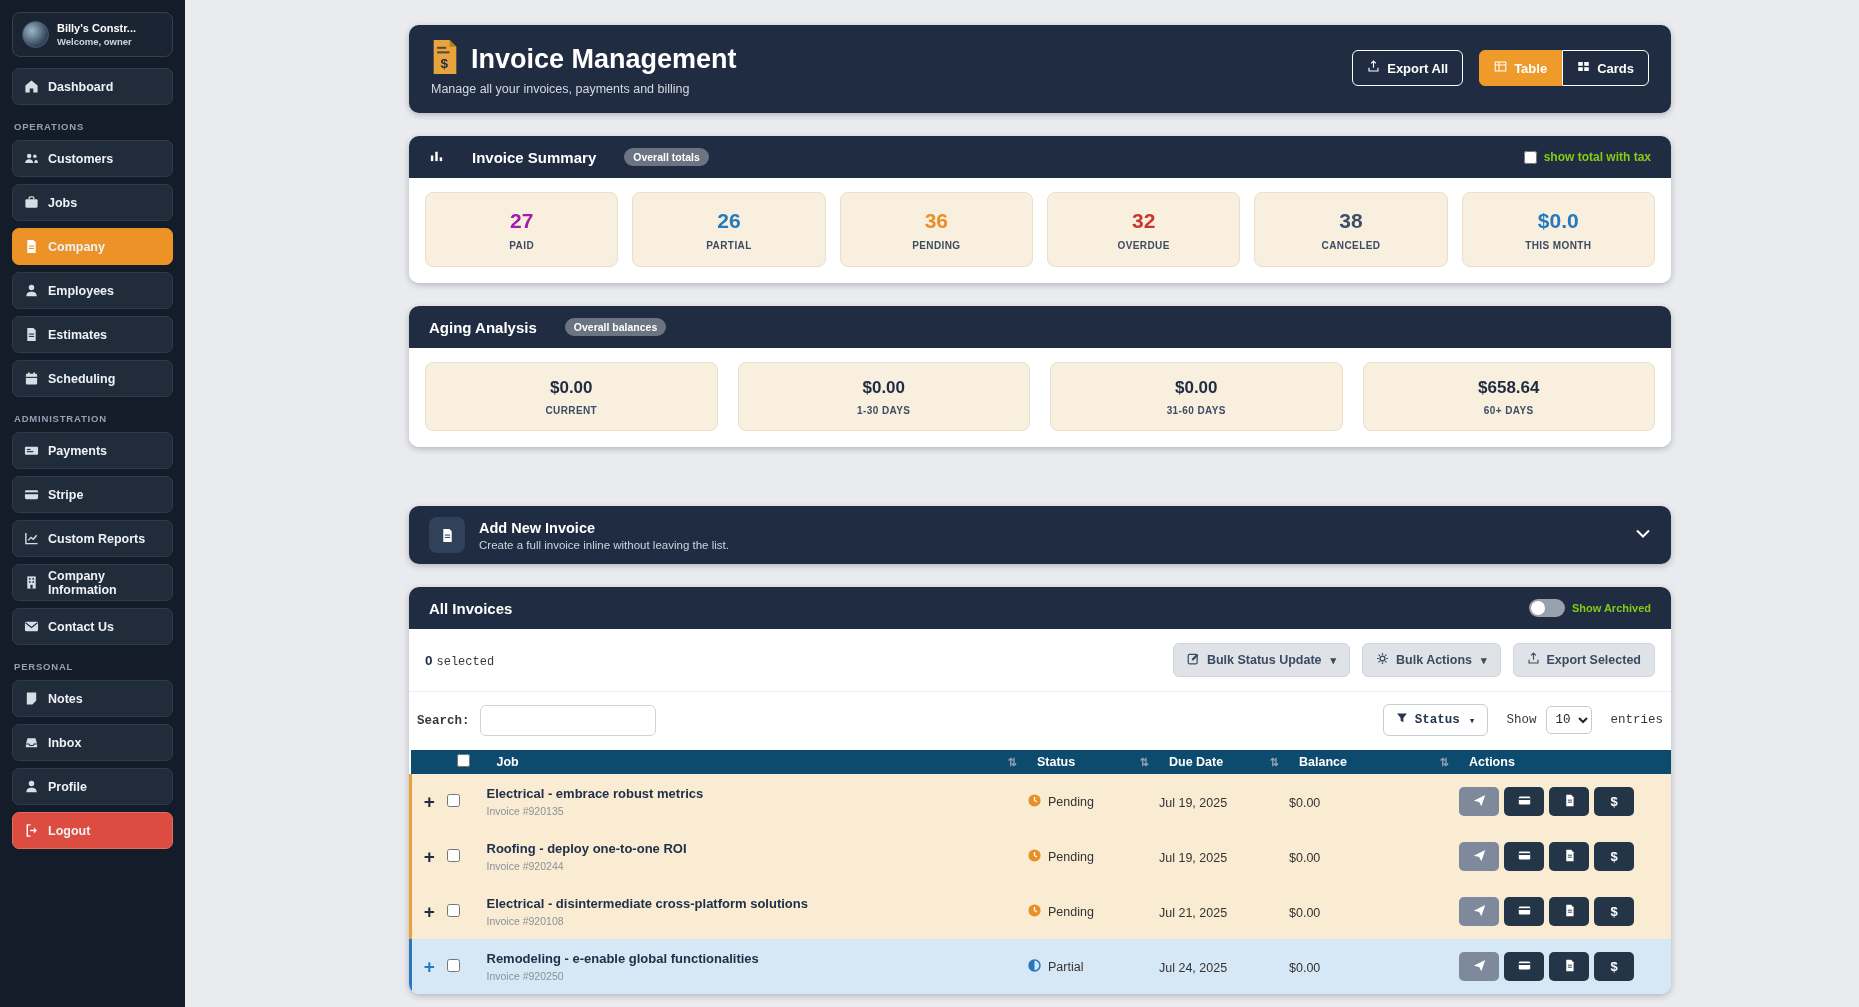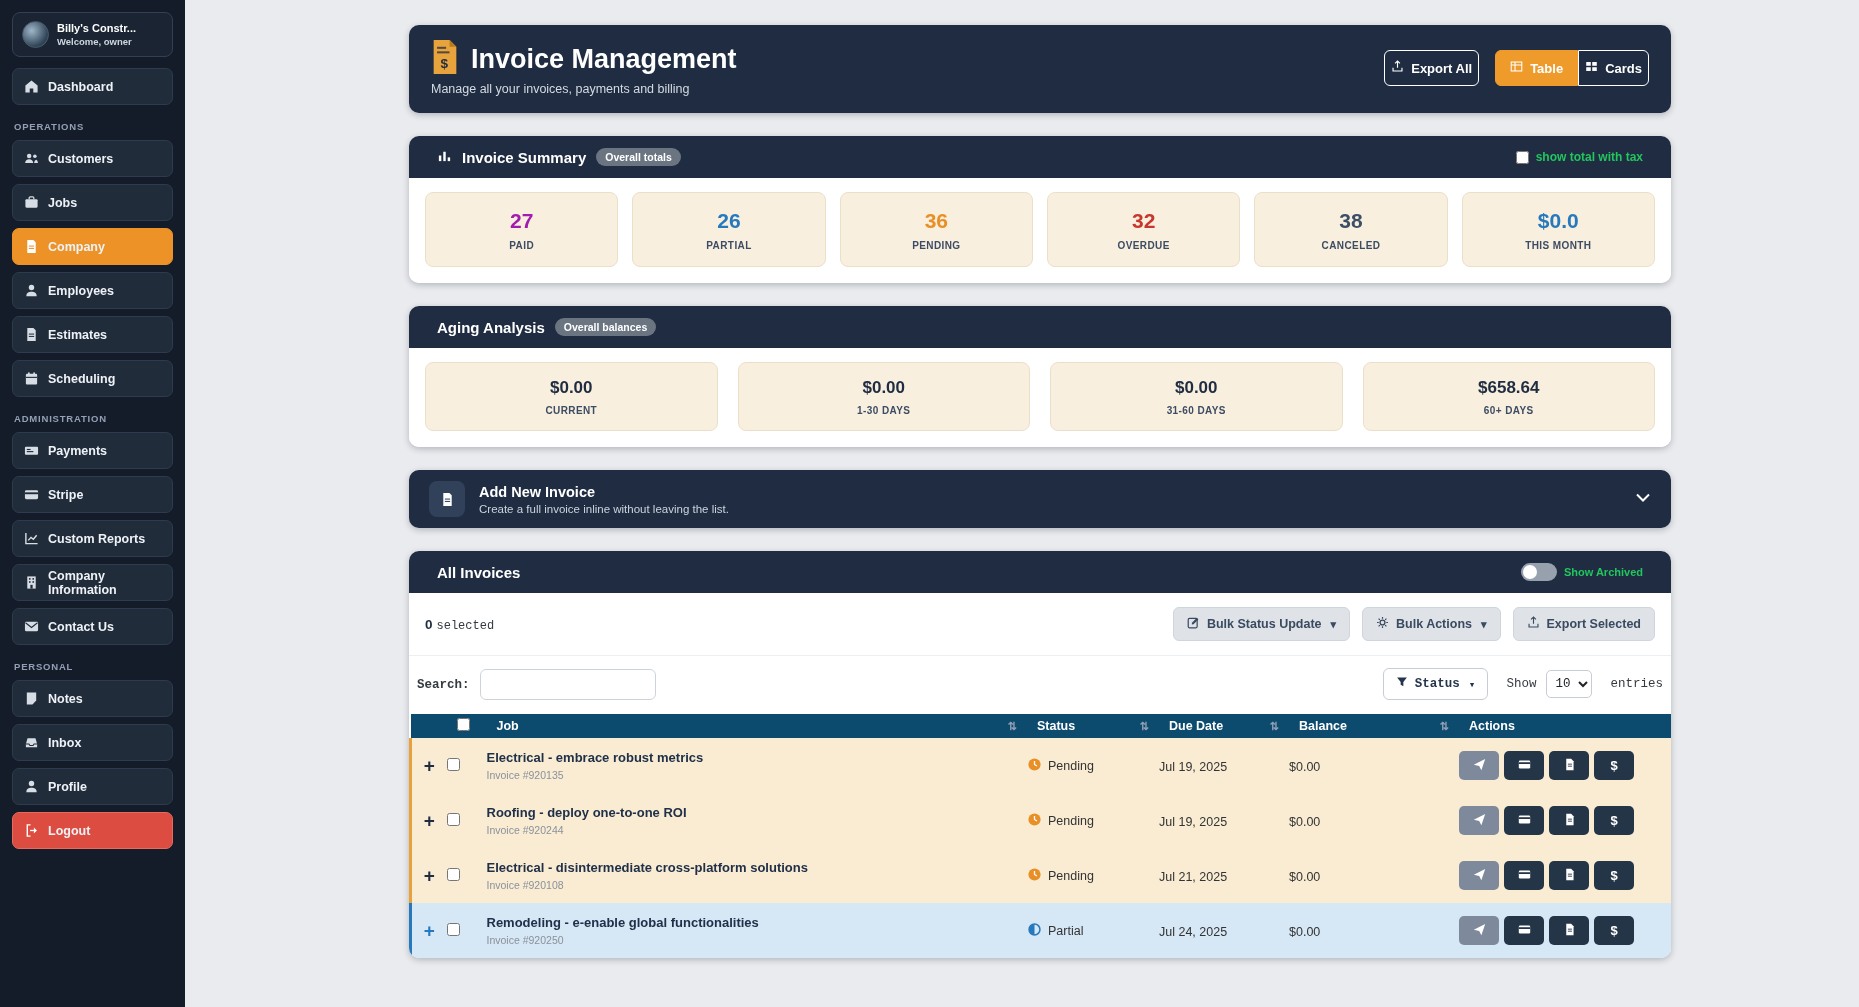--- a/index.html
+++ b/index.html
@@ -50,55 +50,55 @@
     background:#1f2c41; border-radius:10px; padding:15px 22px 17px;
     display:flex; justify-content:space-between; align-items:center;
   }
   .ph-left { display:flex; flex-direction:column; gap:4px; }
   .ph-title-row { display:flex; align-items:center; gap:12px; }
   .ph-title { color:#fff; font-size:27px; font-weight:600; }
   .ph-sub { color:#d4dae3; font-size:12.5px; }
   .ph-right { display:flex; align-items:center; gap:16px; }
   .btn { display:inline-flex; align-items:center; gap:7px; cursor:pointer;
          font-family:inherit; font-size:13px; font-weight:bold; border-radius:6px; }
-  .btn-outline-light { background:transparent; border:1px solid #fff; color:#fff; padding:9px 6px; }
+  .btn-outline-light { background:transparent; border:1px solid #fff; color:#fff; padding:9px 14px; }
   .btn-group { display:flex; }
   .btn-group .btn { border-radius:0; }
   .btn-group .btn:first-child { border-radius:6px 0 0 6px; }
   .btn-group .btn:last-child { border-radius:0 6px 6px 0; }
   .btn-orange { background:#ee9b2c; border:1px solid #ee9b2c; color:#fff; padding:9px 14px; }
   
   .section { border-radius:10px; overflow:hidden; background:#fff; }
   .section-head {
-    background:#1f2c41; color:#fff; padding:11px 28px; min-height:42px;
-    display:flex; align-items:center; gap:10px;
+    background:#1f2c41; color:#fff; padding:11px 20px; min-height:42px;
+    display:flex; align-items:center; gap:28px;
   }
   .section-title { font-size:15px; font-weight:bold; }
   .pill { background:#6b7582; color:#fff; font-size:10.5px; font-weight:bold;
           padding:3px 9px; border-radius:10px; }
   .head-right { margin-left:auto; display:flex; align-items:center; gap:7px; }
-  .head-right label { font-size:12px; font-weight:bold; color:#22c55e; }
+  .head-right label { font-size:12px; font-weight:bold; color:#84cc16; }
   .section-body { background:#fff; padding:14px 16px 16px; }
   .stats-row { display:flex; gap:14px; }
   .stat-card {
     flex:1; background:#f8efdf; border:1px solid #eadfc9; border-radius:8px;
     text-align:center; padding:16px 4px 15px;
   }
   .stat-value { font-size:21px; font-weight:bold; }
   .stat-label { font-size:10px; font-weight:bold; color:#3c4c63; letter-spacing:.4px; margin-top:7px; }
   .aging-row { display:flex; gap:20px; }
   .aging-card {
     flex:1; background:#f8efdf; border:1px solid #eadfc9; border-radius:8px;
     text-align:center; padding:15px 4px 14px;
   }
   .aging-value { font-size:17px; font-weight:bold; color:#1f2c41; }
   
   .add-invoice {
     background:#1f2c41; border-radius:10px; padding:11px 20px;
-    display:flex; align-items:center; gap:14px; cursor:pointer;
+    display:flex; align-items:center; gap:14px; cursor:pointer;margin-top:36px;
   }
   .add-icon-box { width:36px; height:36px; background:#31415a; border-radius:8px;
                   display:flex; align-items:center; justify-content:center; }
   .add-title { color:#fff; font-size:14.5px; font-weight:bold; }
   .add-sub { color:#ccd4df; font-size:11.5px; margin-top:3px; }
   .add-chevron { margin-left:auto; }
   
   .toggle { width:36px; height:18px; border-radius:9px; background:#97a0ad; position:relative; cursor:pointer; }
   .toggle::after { content:""; position:absolute; left:2px; top:2px; width:14px; height:14px;
                    border-radius:50%; background:#fff; }

